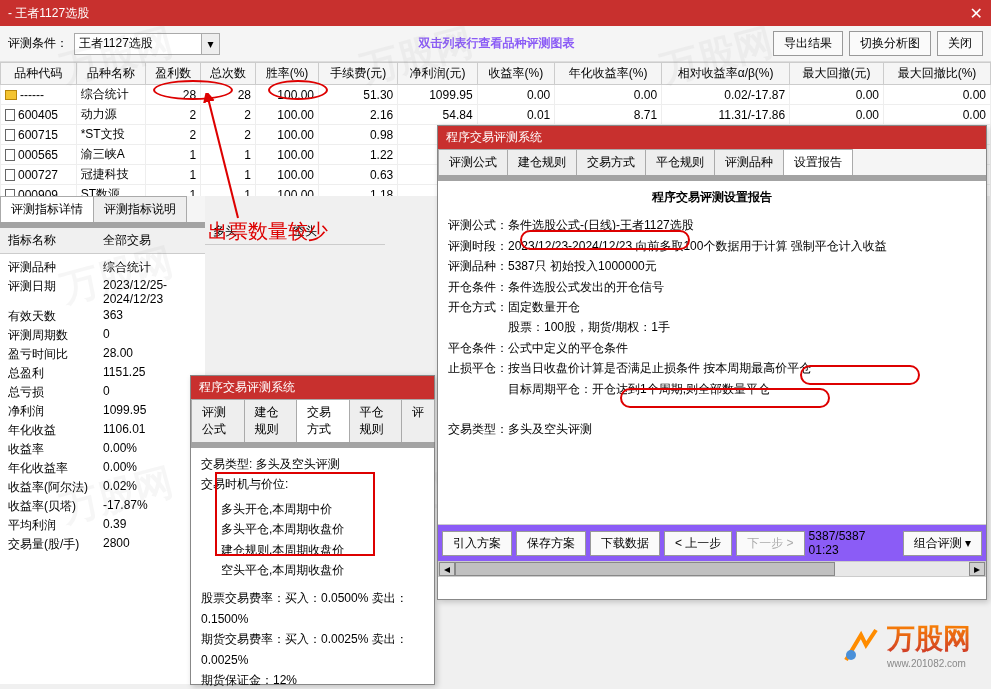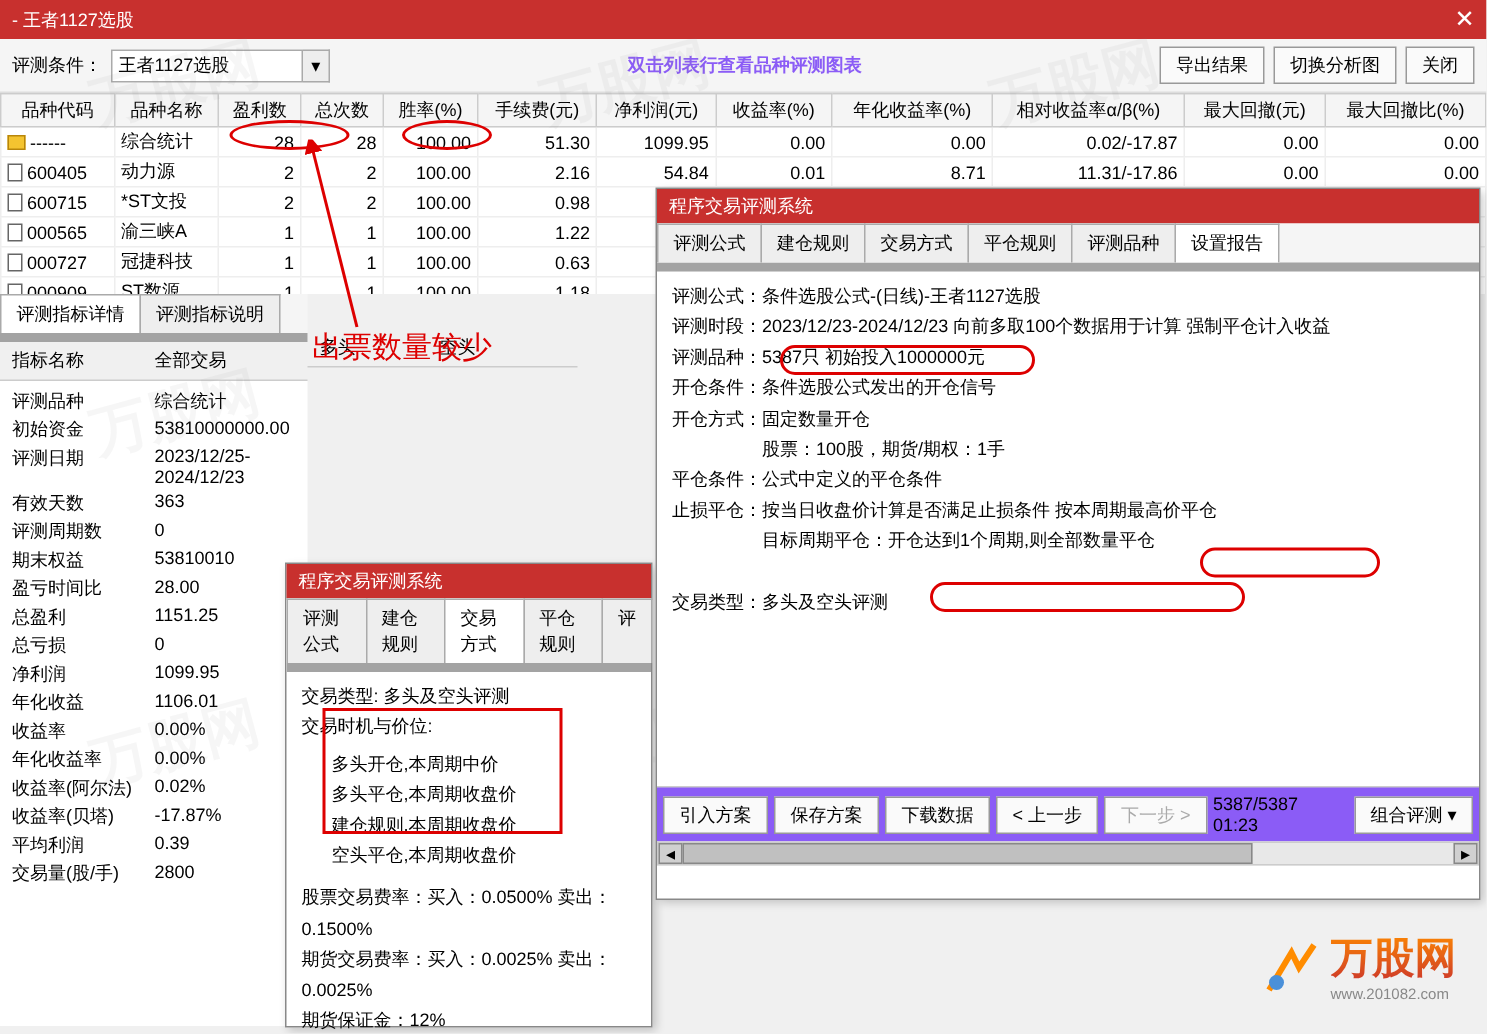--- a/index.html
+++ b/index.html
@@ -185,38 +185,30 @@
     <div style="display:flex;padding:4px 8px;border-bottom:1px solid #ccc;">
       <div style="width:95px">指标名称</div>
       <div style="width:55px">全部交易</div>
     </div>
     <div id="details" style="padding:4px 8px;background:#fff;height:430px;">
         <div class="kv">
           <div class="k">评测品种</div>
           <div class="v">综合统计</div>
         </div>
         <div class="kv">
-          <div class="k">初始资金</div>
-          <div class="v">53810000000.00</div>
-        </div>
-        <div class="kv">
           <div class="k">评测日期</div>
           <div class="v">2023/12/25-2024/12/23</div>
         </div>
         <div class="kv">
           <div class="k">有效天数</div>
           <div class="v">363</div>
         </div>
         <div class="kv">
           <div class="k">评测周期数</div>
           <div class="v">0</div>
-        </div>
-        <div class="kv">
-          <div class="k">期末权益</div>
-          <div class="v">53810010</div>
         </div>
         <div class="kv">
           <div class="k">盈亏时间比</div>
           <div class="v">28.00</div>
         </div>
         <div class="kv">
           <div class="k">总盈利</div>
           <div class="v">1151.25</div>
         </div>
         <div class="kv">
@@ -308,20 +300,21 @@
   <div class="panel-title">程序交易评测系统</div>
   <div class="tabs" id="pop2tabs">
       <div>评测公式</div>
       <div>建仓规则</div>
       <div>交易方式</div>
       <div>平仓规则</div>
       <div>评测品种</div>
       <div class="active">设置报告</div>
     </div>
   <div class="panel-body">
+    <div style="text-align:center;font-weight:bold;margin-bottom:8px;">程序交易评测设置报告</div>
     <div id="p2lines">
         <div>评测公式：条件选股公式-(日线)-王者1127选股</div>
         <div>评测时段：2023/12/23-2024/12/23 向前多取100个数据用于计算 强制平仓计入收益</div>
         <div>评测品种：5387只 初始投入1000000元</div>
         <div>开仓条件：条件选股公式发出的开仓信号</div>
         <div>开仓方式：固定数量开仓</div>
         <div>　　　　　股票：100股，期货/期权：1手</div>
         <div>平仓条件：公式中定义的平仓条件</div>
         <div>止损平仓：按当日收盘价计算是否满足止损条件 按本周期最高价平仓</div>
         <div>　　　　　目标周期平仓：开仓达到1个周期,则全部数量平仓</div>

